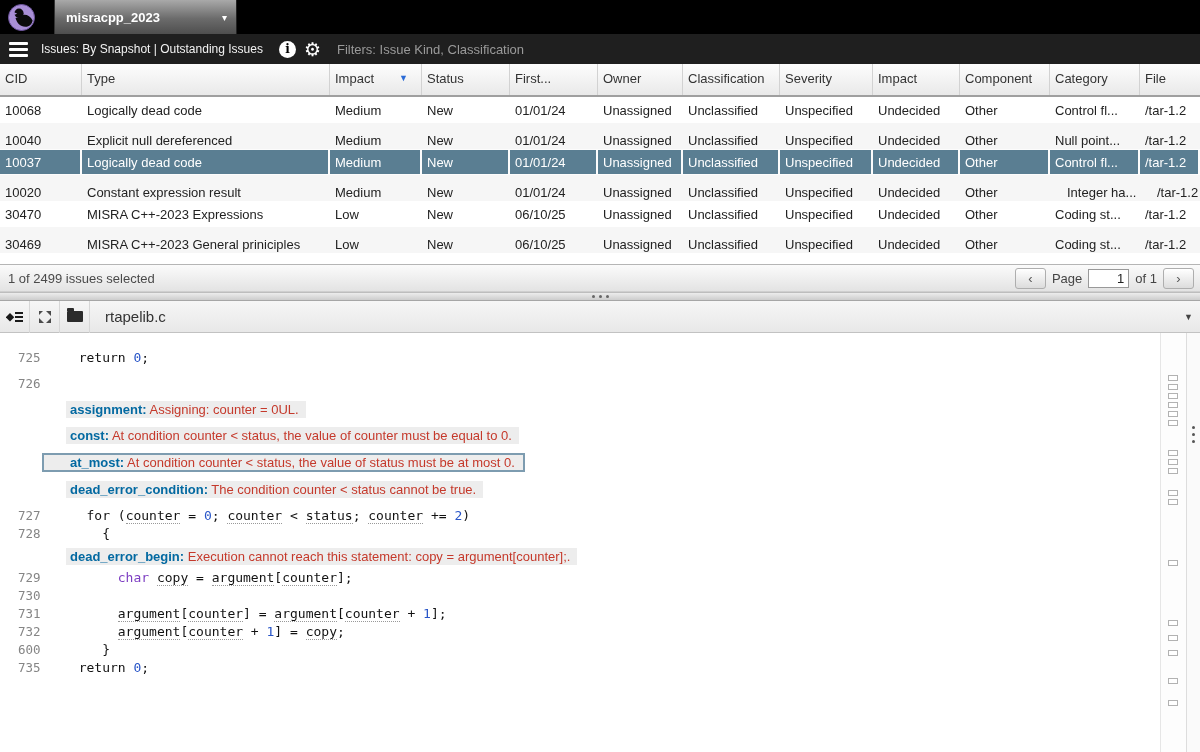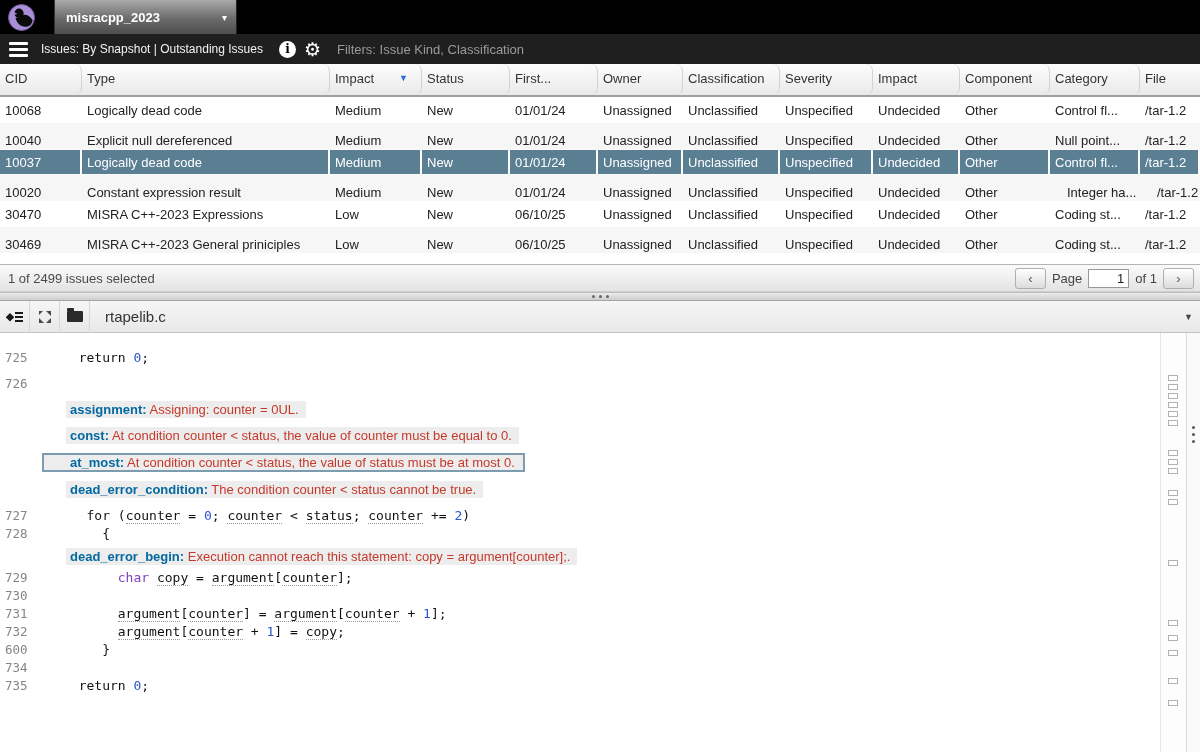--- a/index.html
+++ b/index.html
@@ -24,21 +24,21 @@
   .infoicon { width:17px; height:17px; background:#fff; border-radius:50%; margin-left:16px;
     display:flex; align-items:center; justify-content:center;
     font-family:"DejaVu Serif", serif; font-weight:bold; font-size:12px; color:#000; cursor:pointer; }
   .gearicon { color:#fff; font-size:19px; margin-left:8px; line-height:1; cursor:pointer; }
   .navfilters { color:#9a9a9a; font-size:13px; margin-left:16px; }
 
   
   .thead { height:33px; background:linear-gradient(#fdfdfd,#e9e9e9);
     border-bottom:2px solid #9f9f9f; display:flex; }
   .hcell { font-size:13px; color:#333; padding:7px 0 0 5px;
-    border-right:1px solid #d2d2d2; white-space:nowrap; overflow:hidden; position:relative;border-radius:7px; }
+    border-right:1px solid #d2d2d2; white-space:nowrap; overflow:hidden; position:relative; }
   .hcell:last-child { border-right:none; }
   .sortcaret { position:absolute; right:13px; top:9px; font-size:9px; color:#2b6bd6; }
   .tbody { background:#fff; }
   .trow { height:26px; display:flex; cursor:pointer; }
   .trow.alt { background:#f6f6f6;align-items:flex-end; }
   .tcell { font-size:13px; color:#222; padding:5px 0 0 5px; white-space:nowrap; overflow:hidden;
     border-right:2px solid transparent; border-top:1px solid transparent; border-bottom:1px solid transparent; }
   .trow.sel .tcell { background:#5a7e92; color:#fff;
     border-right:2px solid #fcfcfc; border-top:1px solid #fcfcfc; border-bottom:1px solid #fcfcfc; }
   .tfiller { height:11px; background:#fff; }
@@ -69,21 +69,21 @@
   .folder { width:16px; height:11px; background:#2b2b2b; border-radius:1px; position:relative; }
   .folder::before { content:""; position:absolute; top:-3px; left:0; width:7px; height:3px;
     background:#2b2b2b; border-radius:1px 1px 0 0; }
   .tabname { font-size:15px; color:#333; margin-left:15px; }
   .cbcaret { margin-left:auto; margin-right:7px; color:#444; font-size:9px; cursor:pointer; }
 
   
   .code { height:419px; position:relative; overflow:hidden; background:#fff;
     font-family:"DejaVu Sans Mono", monospace; font-size:13px; }
   .cline { height:18px; line-height:18px; white-space:pre; }
-  .ln { display:inline-block; width:63px; padding-left:5px; color:#858585;
+  .ln { display:inline-block; width:63px; padding-left:18px; color:#858585;
     font-size:12.5px; vertical-align:top; }
   .t-p { color:#121212; }
   .t-num { color:#2855c8; }
   .t-k { color:#7d3ec2; }
   .t-v { color:#121212; border-bottom:1px dotted #999; }
   .erow { padding-left:66px; line-height:17px; font-family:"Liberation Sans", sans-serif; }
   .irow { padding-left:44px; line-height:17px; font-family:"Liberation Sans", sans-serif; }
   .chip { display:inline-block; background:#ededed; padding:0 7px 0 4px; font-size:13px; }
   .erow .chip b { color:#0369a1; }
   .etext { color:#c5392b; }
@@ -293,21 +293,20 @@
       <div class="irow" style="margin-top: 9px;"></div>
       <div class="cline" style="margin-top: 7px;"><span class="ln">727</span><span class="t-p">   for (</span><span class="t-v">counter</span><span class="t-p"> = </span><span class="t-num">0</span><span class="t-p">; </span><span class="t-v">counter</span><span class="t-p"> &lt; </span><span class="t-v">status</span><span class="t-p">; </span><span class="t-v">counter</span><span class="t-p"> += </span><span class="t-num">2</span><span class="t-p">)</span></div>
       <div class="cline" style="margin-top: 0px;"><span class="ln">728</span><span class="t-p">     {</span></div>
       <div class="irow" style="margin-top: 3px;"></div>
       <div class="erow" style="margin-top: 5px;"><span class="chip"><b>dead_error_begin:</b><span class="etext"> Execution cannot reach this statement: copy = argument[counter];.</span></span></div>
       <div class="cline" style="margin-top: 4px;"><span class="ln">729</span><span class="t-p">       </span><span class="t-k">char</span><span class="t-p"> </span><span class="t-v">copy</span><span class="t-p"> = </span><span class="t-v">argument</span><span class="t-p">[</span><span class="t-v">counter</span><span class="t-p">];</span></div>
       <div class="cline" style="margin-top: 0px;"><span class="ln">730</span></div>
       <div class="cline" style="margin-top: 0px;"><span class="ln">731</span><span class="t-p">       </span><span class="t-v">argument</span><span class="t-p">[</span><span class="t-v">counter</span><span class="t-p">] = </span><span class="t-v">argument</span><span class="t-p">[</span><span class="t-v">counter</span><span class="t-p"> + </span><span class="t-num">1</span><span class="t-p">];</span></div>
       <div class="cline" style="margin-top: 0px;"><span class="ln">732</span><span class="t-p">       </span><span class="t-v">argument</span><span class="t-p">[</span><span class="t-v">counter</span><span class="t-p"> + </span><span class="t-num">1</span><span class="t-p">] = </span><span class="t-v">copy</span><span class="t-p">;</span></div>
       <div class="cline" style="margin-top: 0px;"><span class="ln">600</span><span class="t-p">     }</span></div>
-      <div class="cline" style="margin-top: 0px;"><span class="ln">734</span></div>
       <div class="cline" style="margin-top: 0px;"><span class="ln">735</span><span class="t-p">  return </span><span class="t-num">0</span><span class="t-p">;</span></div>
     </div>
   <div class="rail" id="rail">
     <div class="track">
       <span class="thumbdots" style="top:93px">
           <i></i>
           <i></i>
           <i></i>
         </span>
     </div>

